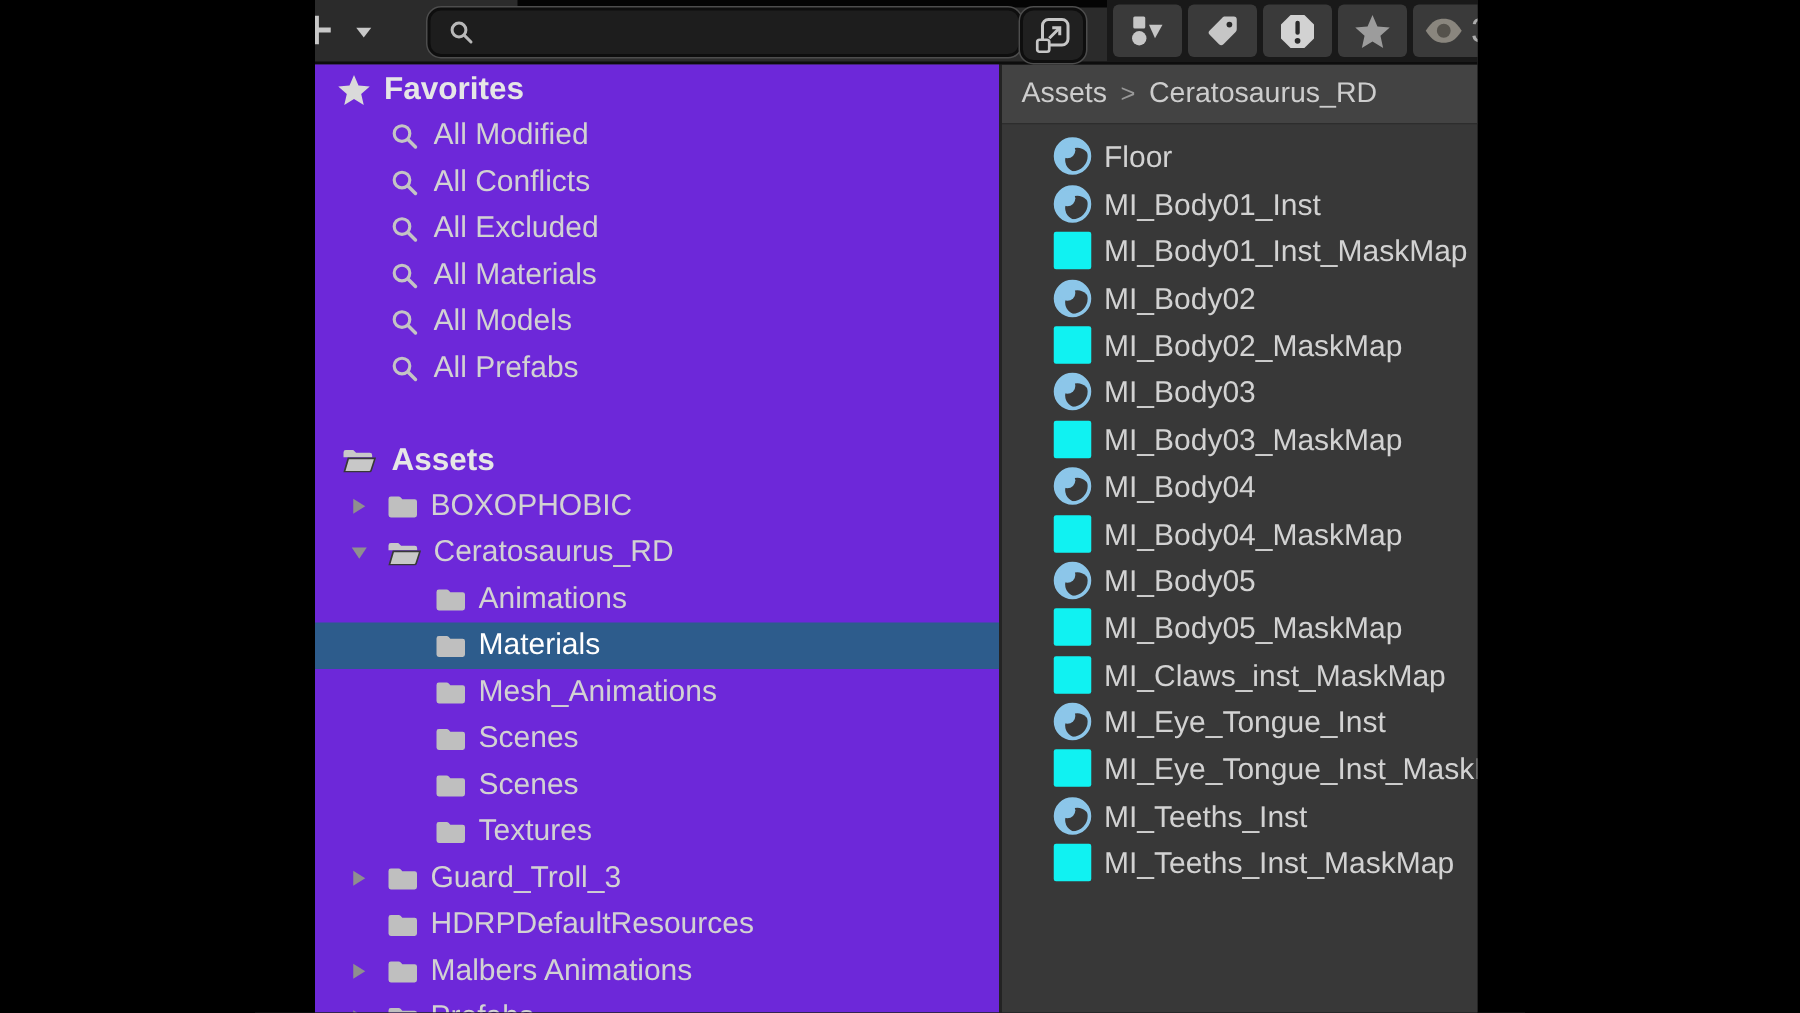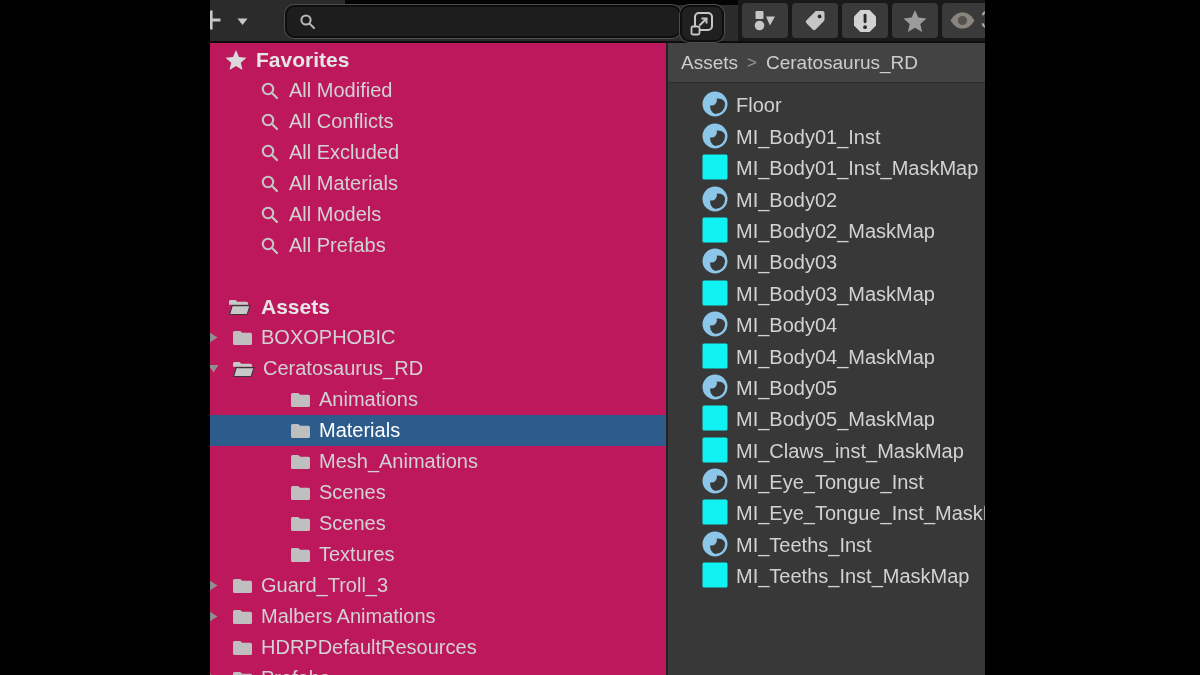--- a/index.html
+++ b/index.html
@@ -17,36 +17,36 @@
   .open-search-btn{position:absolute;left:470px;top:5px;width:40px;height:33px;background:#202020;
     border:2px solid #0e0e0e;border-radius:9px;box-shadow:0 0 0 1px #4d4d4d;display:flex;align-items:center;justify-content:center;}
   .btnstrip{position:absolute;left:528px;right:0;top:0;height:41px;background:#191919;display:flex;
     align-items:center;gap:4px;padding-left:4px;box-sizing:border-box;}
   .tb-btn{height:35px;width:46px;background:#3a3a3a;border-radius:4px;display:flex;align-items:center;
     justify-content:center;flex:0 0 auto;}
   .tb-btn.wide{width:71px;gap:5px;}
   .eye-count{color:#acacac;font-size:23px;}
   
   .content{display:flex;height:632px;}
-  .left{width:456px;background:#be185d;overflow:hidden;position:relative;padding-top:1px;box-sizing:border-box;}
+  .left{width:456px;background:#6d28d9;overflow:hidden;position:relative;padding-top:1px;box-sizing:border-box;}
   .divider{width:2px;background:#232323;}
   .right{flex:1;background:#383838;overflow:hidden;}
   .crumbbar{height:39px;background:#434343;border-bottom:1px solid #2d2d2d;display:flex;align-items:center;
     padding-left:13px;font-size:19px;color:#cdcdcd;}
   .crumb-sep{color:#989898;margin:0 9px;font-size:17px;}
   .crumb{cursor:default;}
   
   .lrow{height:31px;display:flex;align-items:center;color:#d2d2d2;font-size:20px;white-space:nowrap;}
   .lrow .lbl{overflow:hidden;}
   .lrow.b{font-weight:bold;color:#e6e6e6;font-size:21px;}
   .lrow.sel{background:#2d5c8c;color:#ffffff;text-align:right;}
   .fav-h{padding-left:14px;gap:8px;}
   .fav{padding-left:50px;gap:10px;}
   .d0{padding-left:18px;gap:10px;}
-  .d1{gap:0;}
+  .d1{padding-left:26px;gap:0;}
   .d1 .caret-slot{width:14px;display:flex;justify-content:center;margin-right:8px;flex:0 0 auto;}
   .d1 .icon{margin-right:8px;}
   .d2{padding-left:80px;gap:8px;}
   .spacer{height:30px;}
   .rrow{height:31.4px;display:flex;align-items:flex-end;padding-left:34px;gap:8px;color:#d2d2d2;font-size:20px;white-space:nowrap;}
   .rlist{padding-top:3px;}
   .icon{display:flex;align-items:center;justify-content:center;flex:0 0 auto;}
   svg{display:block;}
 </style>
 </head>
@@ -300,35 +300,20 @@
               </span>
             </span>
             <span class="icon ">
               <svg width="21" height="17">
                 <path d="M1 3.6 a1.6 1.6 0 0 1 1.6 -1.6 h5.1 a2 2 0 0 1 1.5 0.68 l1 1.12 h8.2 a1.6 1.6 0 0 1 1.6 1.6 v9 a1.6 1.6 0 0 1 -1.6 1.6 H2.6 a1.6 1.6 0 0 1 -1.6 -1.6 Z" fill="#bfbfbf"></path>
               </svg>
             </span>
             <span class="lbl">Guard_Troll_3</span>
           </div>
           <div class="lrow d1">
-            <span class="caret-slot">
-              <span class="icon ">
-                <svg width="12" height="13">
-                  <path d="M2.5 1.5 L10.5 6.5 L2.5 11.5 Z" fill="#8f8f8f"></path>
-                </svg>
-              </span>
-            </span>
-            <span class="icon ">
-              <svg width="21" height="17">
-                <path d="M1 3.6 a1.6 1.6 0 0 1 1.6 -1.6 h5.1 a2 2 0 0 1 1.5 0.68 l1 1.12 h8.2 a1.6 1.6 0 0 1 1.6 1.6 v9 a1.6 1.6 0 0 1 -1.6 1.6 H2.6 a1.6 1.6 0 0 1 -1.6 -1.6 Z" fill="#bfbfbf"></path>
-              </svg>
-            </span>
-            <span class="lbl">Malbers Animations</span>
-          </div>
-          <div class="lrow d1">
             <span class="caret-slot"></span>
             <span class="icon ">
               <svg width="21" height="17">
                 <path d="M1 3.6 a1.6 1.6 0 0 1 1.6 -1.6 h5.1 a2 2 0 0 1 1.5 0.68 l1 1.12 h8.2 a1.6 1.6 0 0 1 1.6 1.6 v9 a1.6 1.6 0 0 1 -1.6 1.6 H2.6 a1.6 1.6 0 0 1 -1.6 -1.6 Z" fill="#bfbfbf"></path>
               </svg>
             </span>
             <span class="lbl">HDRPDefaultResources</span>
           </div>
           <div class="lrow d1">
             <span class="caret-slot">
@@ -336,20 +321,35 @@
                 <svg width="12" height="13">
                   <path d="M2.5 1.5 L10.5 6.5 L2.5 11.5 Z" fill="#8f8f8f"></path>
                 </svg>
               </span>
             </span>
             <span class="icon ">
               <svg width="21" height="17">
                 <path d="M1 3.6 a1.6 1.6 0 0 1 1.6 -1.6 h5.1 a2 2 0 0 1 1.5 0.68 l1 1.12 h8.2 a1.6 1.6 0 0 1 1.6 1.6 v9 a1.6 1.6 0 0 1 -1.6 1.6 H2.6 a1.6 1.6 0 0 1 -1.6 -1.6 Z" fill="#bfbfbf"></path>
               </svg>
             </span>
+            <span class="lbl">Malbers Animations</span>
+          </div>
+          <div class="lrow d1">
+            <span class="caret-slot">
+              <span class="icon ">
+                <svg width="12" height="13">
+                  <path d="M2.5 1.5 L10.5 6.5 L2.5 11.5 Z" fill="#8f8f8f"></path>
+                </svg>
+              </span>
+            </span>
+            <span class="icon ">
+              <svg width="21" height="17">
+                <path d="M1 3.6 a1.6 1.6 0 0 1 1.6 -1.6 h5.1 a2 2 0 0 1 1.5 0.68 l1 1.12 h8.2 a1.6 1.6 0 0 1 1.6 1.6 v9 a1.6 1.6 0 0 1 -1.6 1.6 H2.6 a1.6 1.6 0 0 1 -1.6 -1.6 Z" fill="#bfbfbf"></path>
+              </svg>
+            </span>
             <span class="lbl">Prefabs</span>
           </div>
         </div>
     </div>
     <div class="divider"></div>
     <div class="right">
       <div class="crumbbar">
         <span class="crumb">Assets</span>
         <span class="crumb-sep">&gt;</span>
         <span class="crumb">Ceratosaurus_RD</span>

